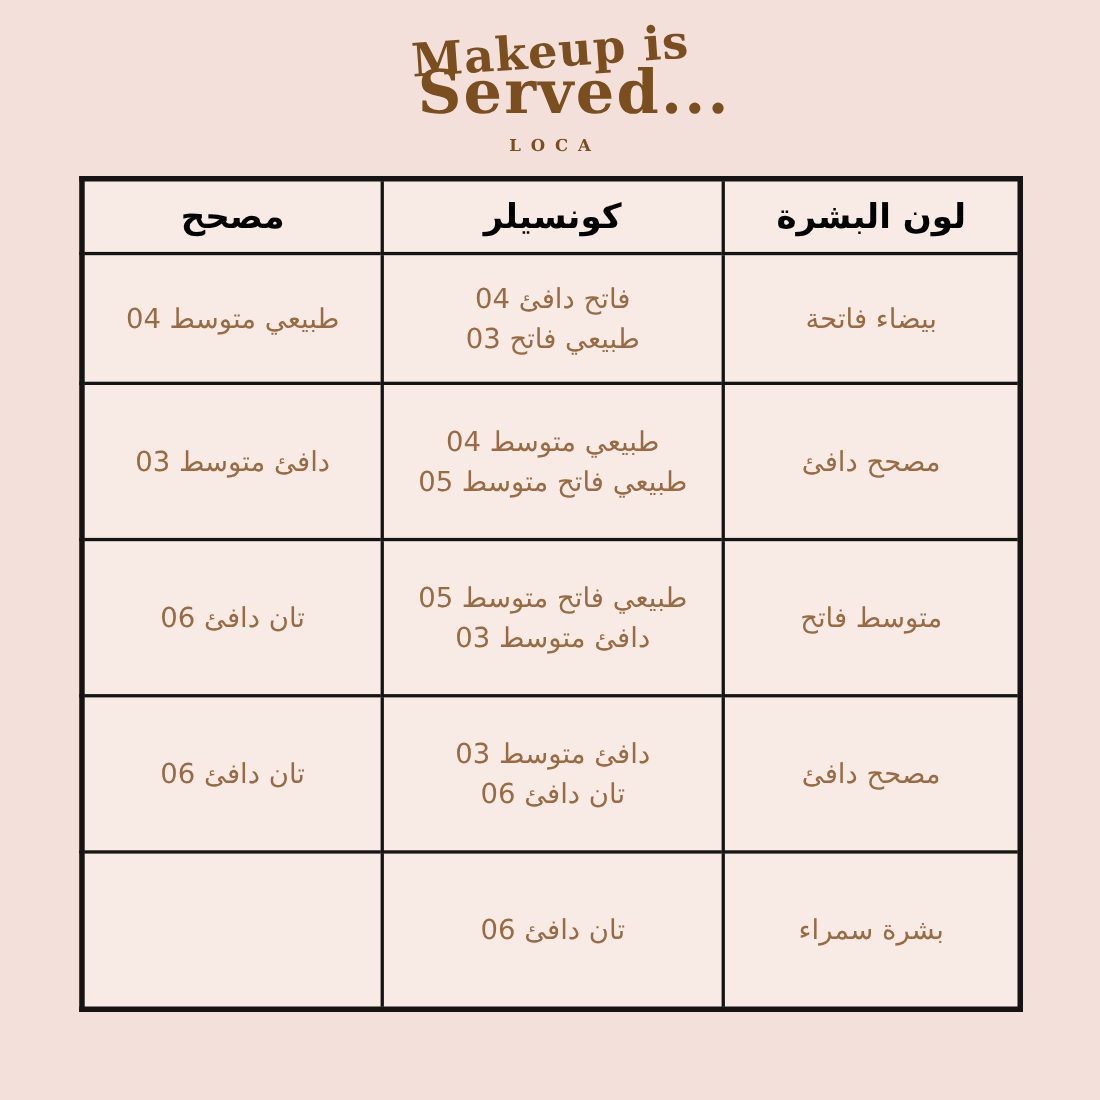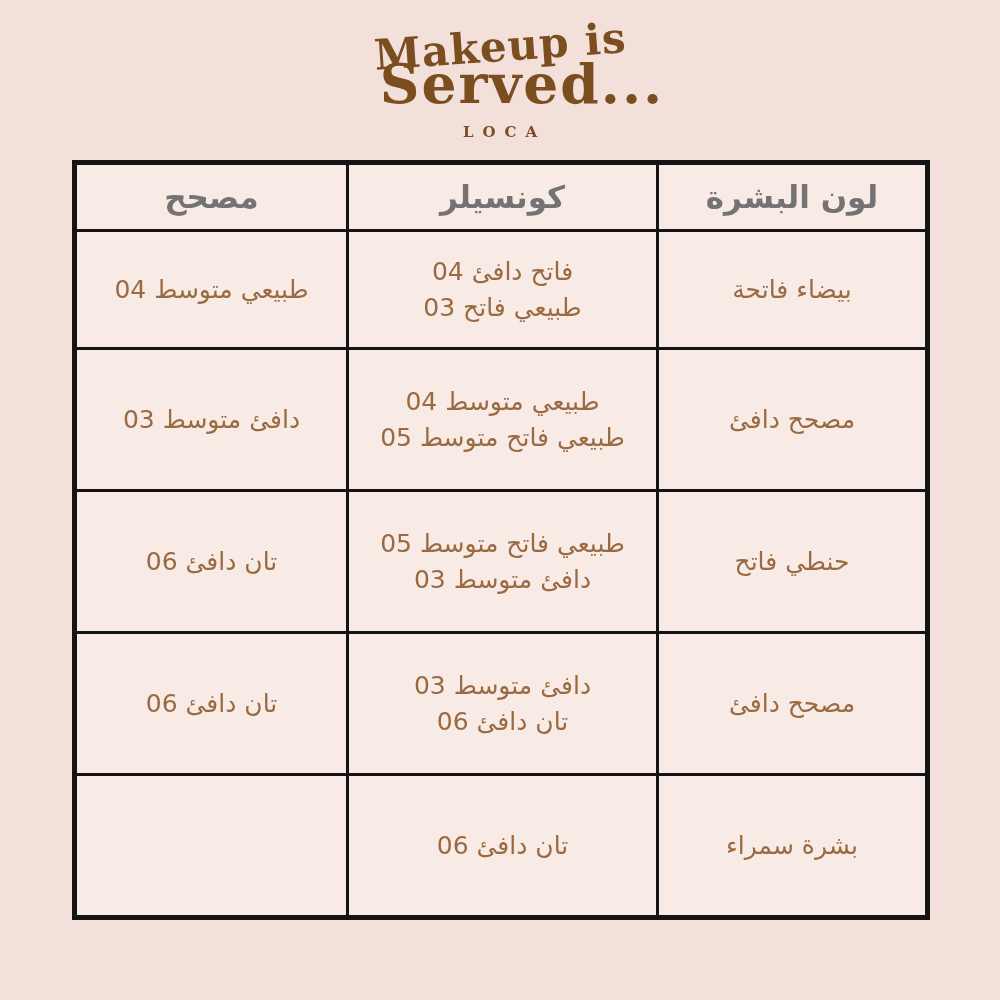--- a/index.html
+++ b/index.html
@@ -68,21 +68,21 @@
   .shade-table td {
     border: 3px solid #141414;
     text-align: center;
     vertical-align: middle;
     padding: 0 6px;
   }
   .shade-table th {
     height: 64px;
     font-size: 31px;
     font-weight: bold;
-    color: #737373;
+    color: #000000;
   }
   .shade-table td {
     color: #9a6a42;
     font-size: 25px;
   }
   tr.row-1 td { height: 115px; }
   tr.row-n td { height: 139px; }
   .cell-line { line-height: 1.42; }
 </style>
 </head>
@@ -131,21 +131,21 @@
         <td>
           <div class="cell-line">طبيعي متوسط 04</div>
           <div class="cell-line">طبيعي فاتح متوسط 05</div>
         </td>
         <td>
           <div class="cell-line">دافئ متوسط 03</div>
         </td>
       </tr>
       <tr class="row-n">
         <td>
-          <div class="cell-line">حنطي فاتح</div>
+          <div class="cell-line">متوسط فاتح</div>
         </td>
         <td>
           <div class="cell-line">طبيعي فاتح متوسط 05</div>
           <div class="cell-line">دافئ متوسط 03</div>
         </td>
         <td>
           <div class="cell-line">تان دافئ 06</div>
         </td>
       </tr>
       <tr class="row-n">

